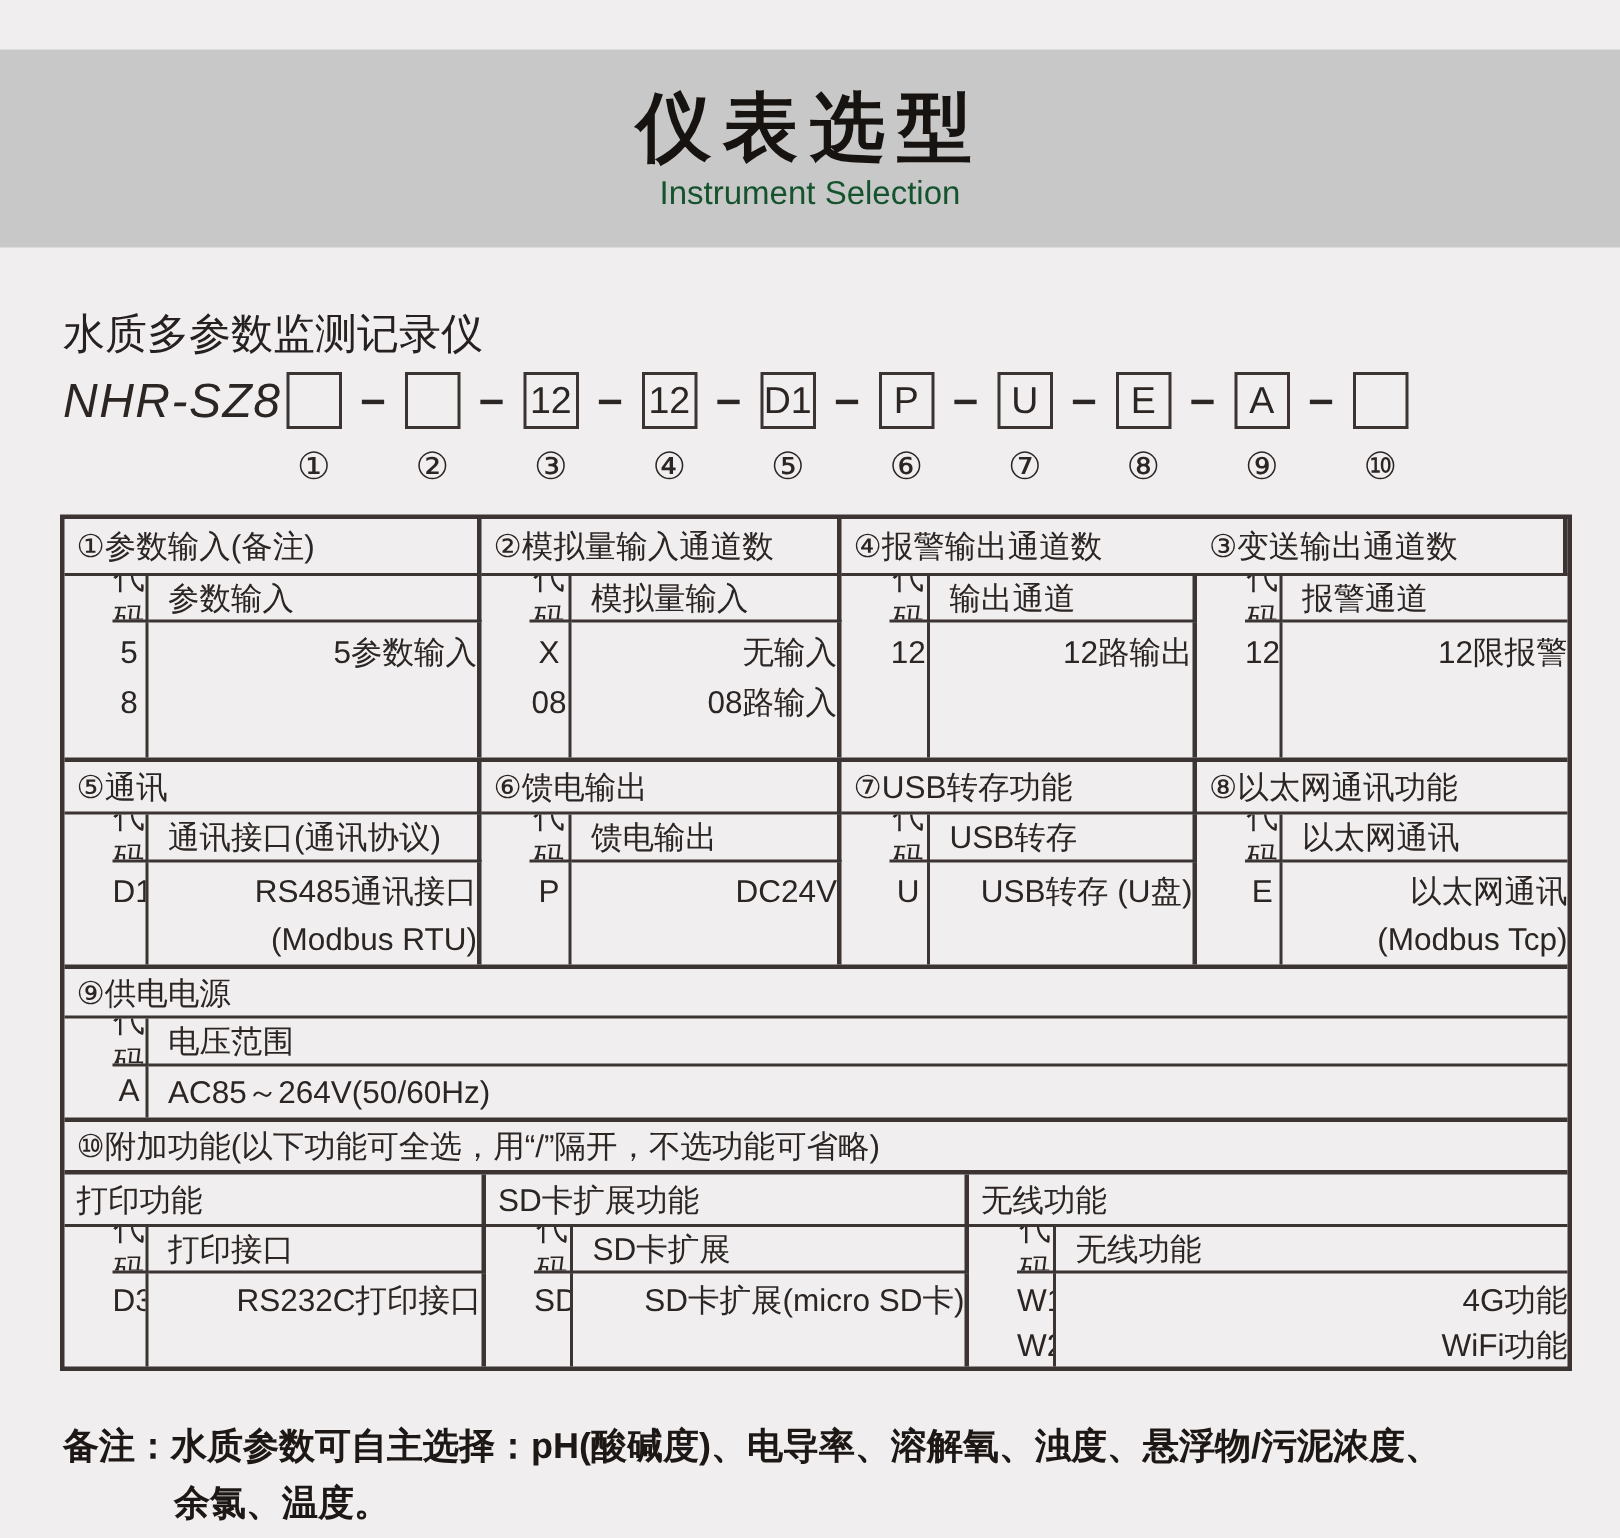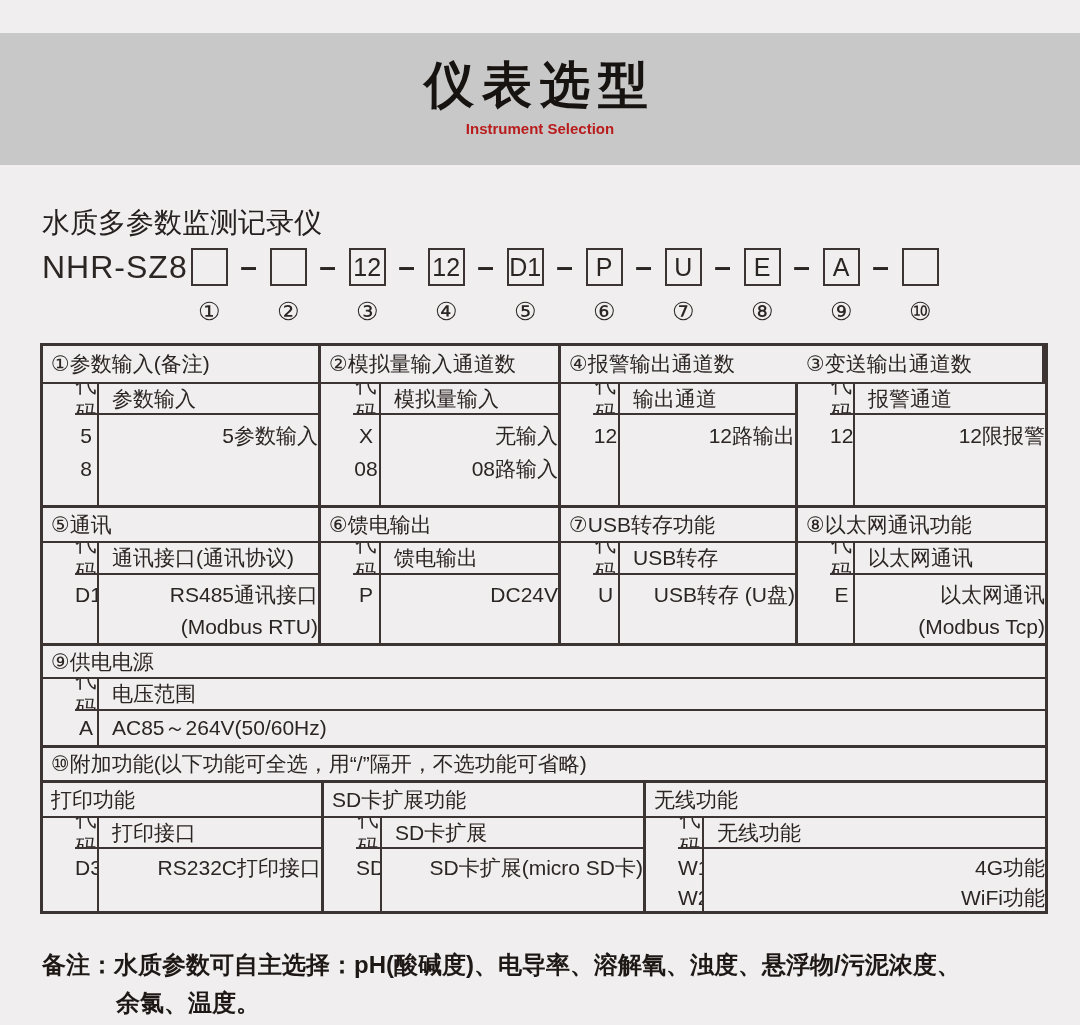--- a/index.html
+++ b/index.html
@@ -21,34 +21,34 @@
   .banner{
     position:absolute;left:0;top:33px;width:1080px;height:132px;
     background:var(--banner-bg);text-align:center;
   }
   .banner-title{
     display:inline-block;margin-top:23px;
     font-size:50px;font-weight:700;letter-spacing:8px;color:#171311;
     line-height:58px;
   }
   .banner-sub{
-    font-size:15px;font-weight:700;color:#b91c1c;line-height:26px;margin-top:2px;
+    font-size:22px;font-weight:400;color:#14532d;line-height:26px;margin-top:2px;
   }
   
   .product-name{
     position:absolute;left:42px;top:204px;
     font-size:28px;font-weight:500;color:#262120;
   }
   
   .model-row{
     position:absolute;left:42px;top:248px;
     display:flex;align-items:flex-start;color:var(--text);
   }
   .model-prefix{
-    font-size:32px;font-weight:500;line-height:38px;letter-spacing:1px;margin-right:3px;
+    font-size:32px;font-weight:500;line-height:38px;letter-spacing:1px;margin-right:3px;font-style:italic;
   }
   .seg{display:inline-flex;flex-direction:column;align-items:center;}
   .mbox{
     width:37px;height:38px;border:2px solid var(--line);
     display:flex;align-items:center;justify-content:center;
     font-size:25px;font-weight:500;
   }
   .mnum{margin-top:12px;font-size:25px;line-height:26px;}
   .mdash{
     width:42px;text-align:center;line-height:38px;

